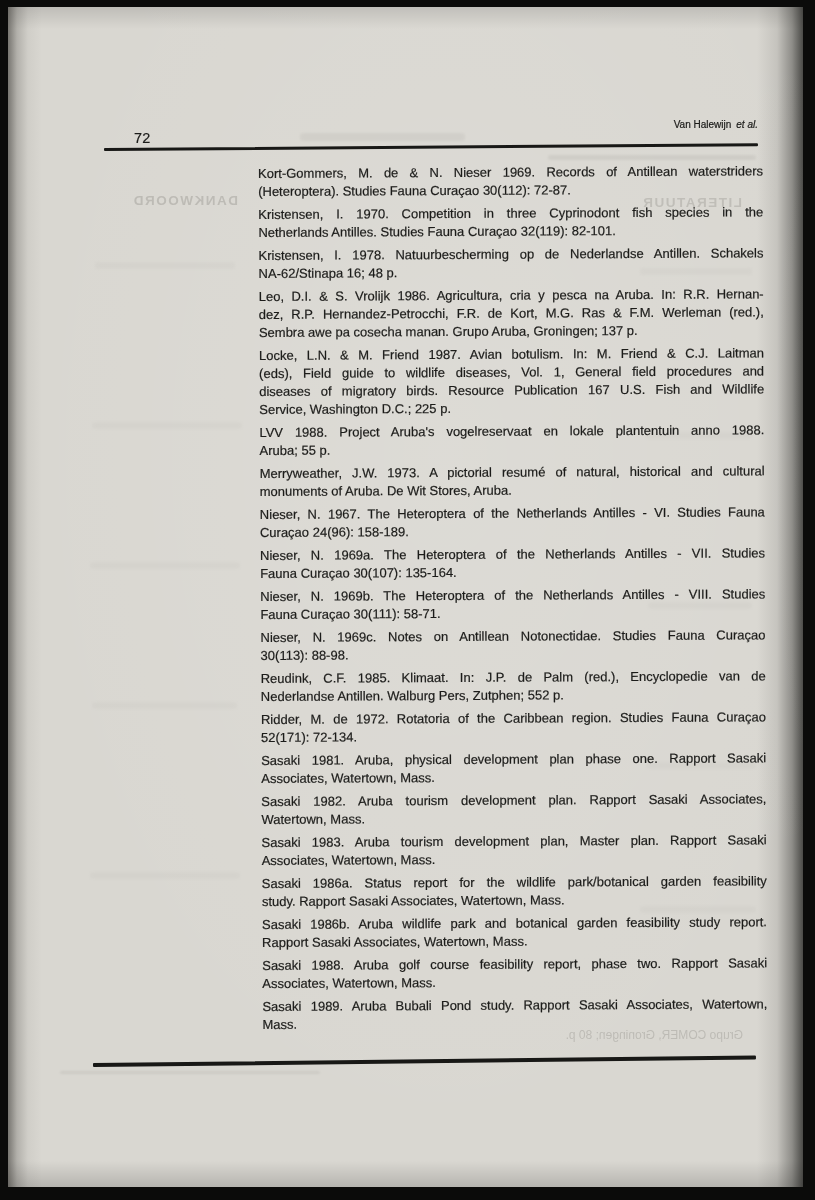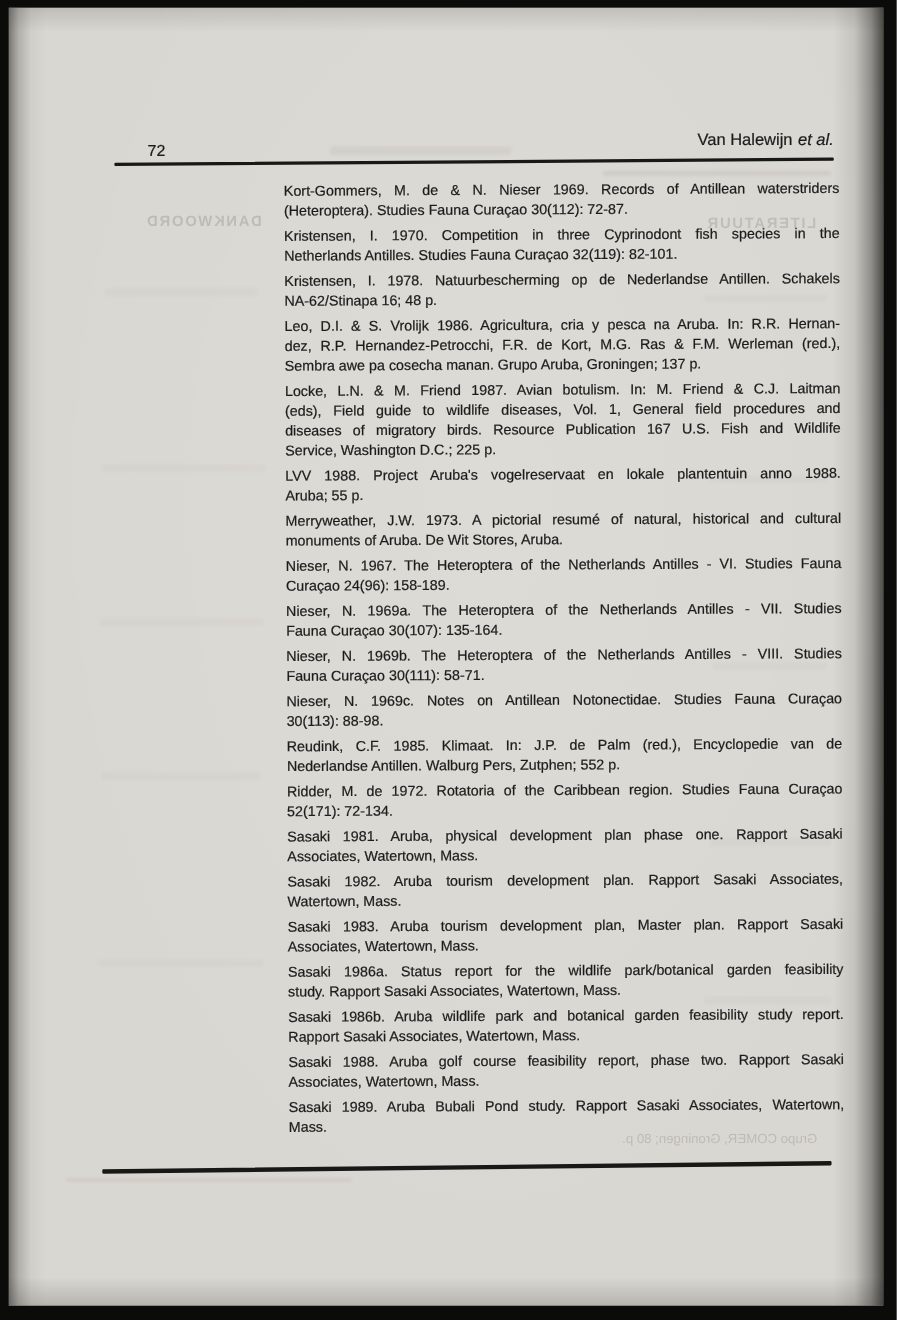--- a/index.html
+++ b/index.html
@@ -20,21 +20,21 @@
       linear-gradient(0deg, rgba(0,0,0,0.16) 0px, rgba(0,0,0,0) 26px),
       #d9d7d1;
   }
 
   .ink{color:#1c1c1a;-webkit-text-stroke:0.2px #1c1c1a;}
 
   #page-number{
     position:absolute;left:134px;top:130px;font-size:14.5px;letter-spacing:0.3px;
   }
   #running-head{
-    position:absolute;right:57px;top:119px;font-size:15px;text-align:center;white-space:nowrap;
+    position:absolute;right:57px;top:119px;font-size:10px;text-align:center;white-space:nowrap;
   }
   #running-head .em{font-style:italic;margin-left:5px;}
 
   .rule{position:absolute;background:#181816;border-radius:1px;}
   #top-rule{left:104px;top:148px;width:654px;height:3px;transform:rotate(-0.42deg);transform-origin:left center;}
   #bottom-rule{left:93px;top:1063px;width:663px;height:4px;transform:rotate(-0.65deg);transform-origin:left center;}
 
   
   #references{
     position:absolute;left:258px;top:165px;width:505px;

